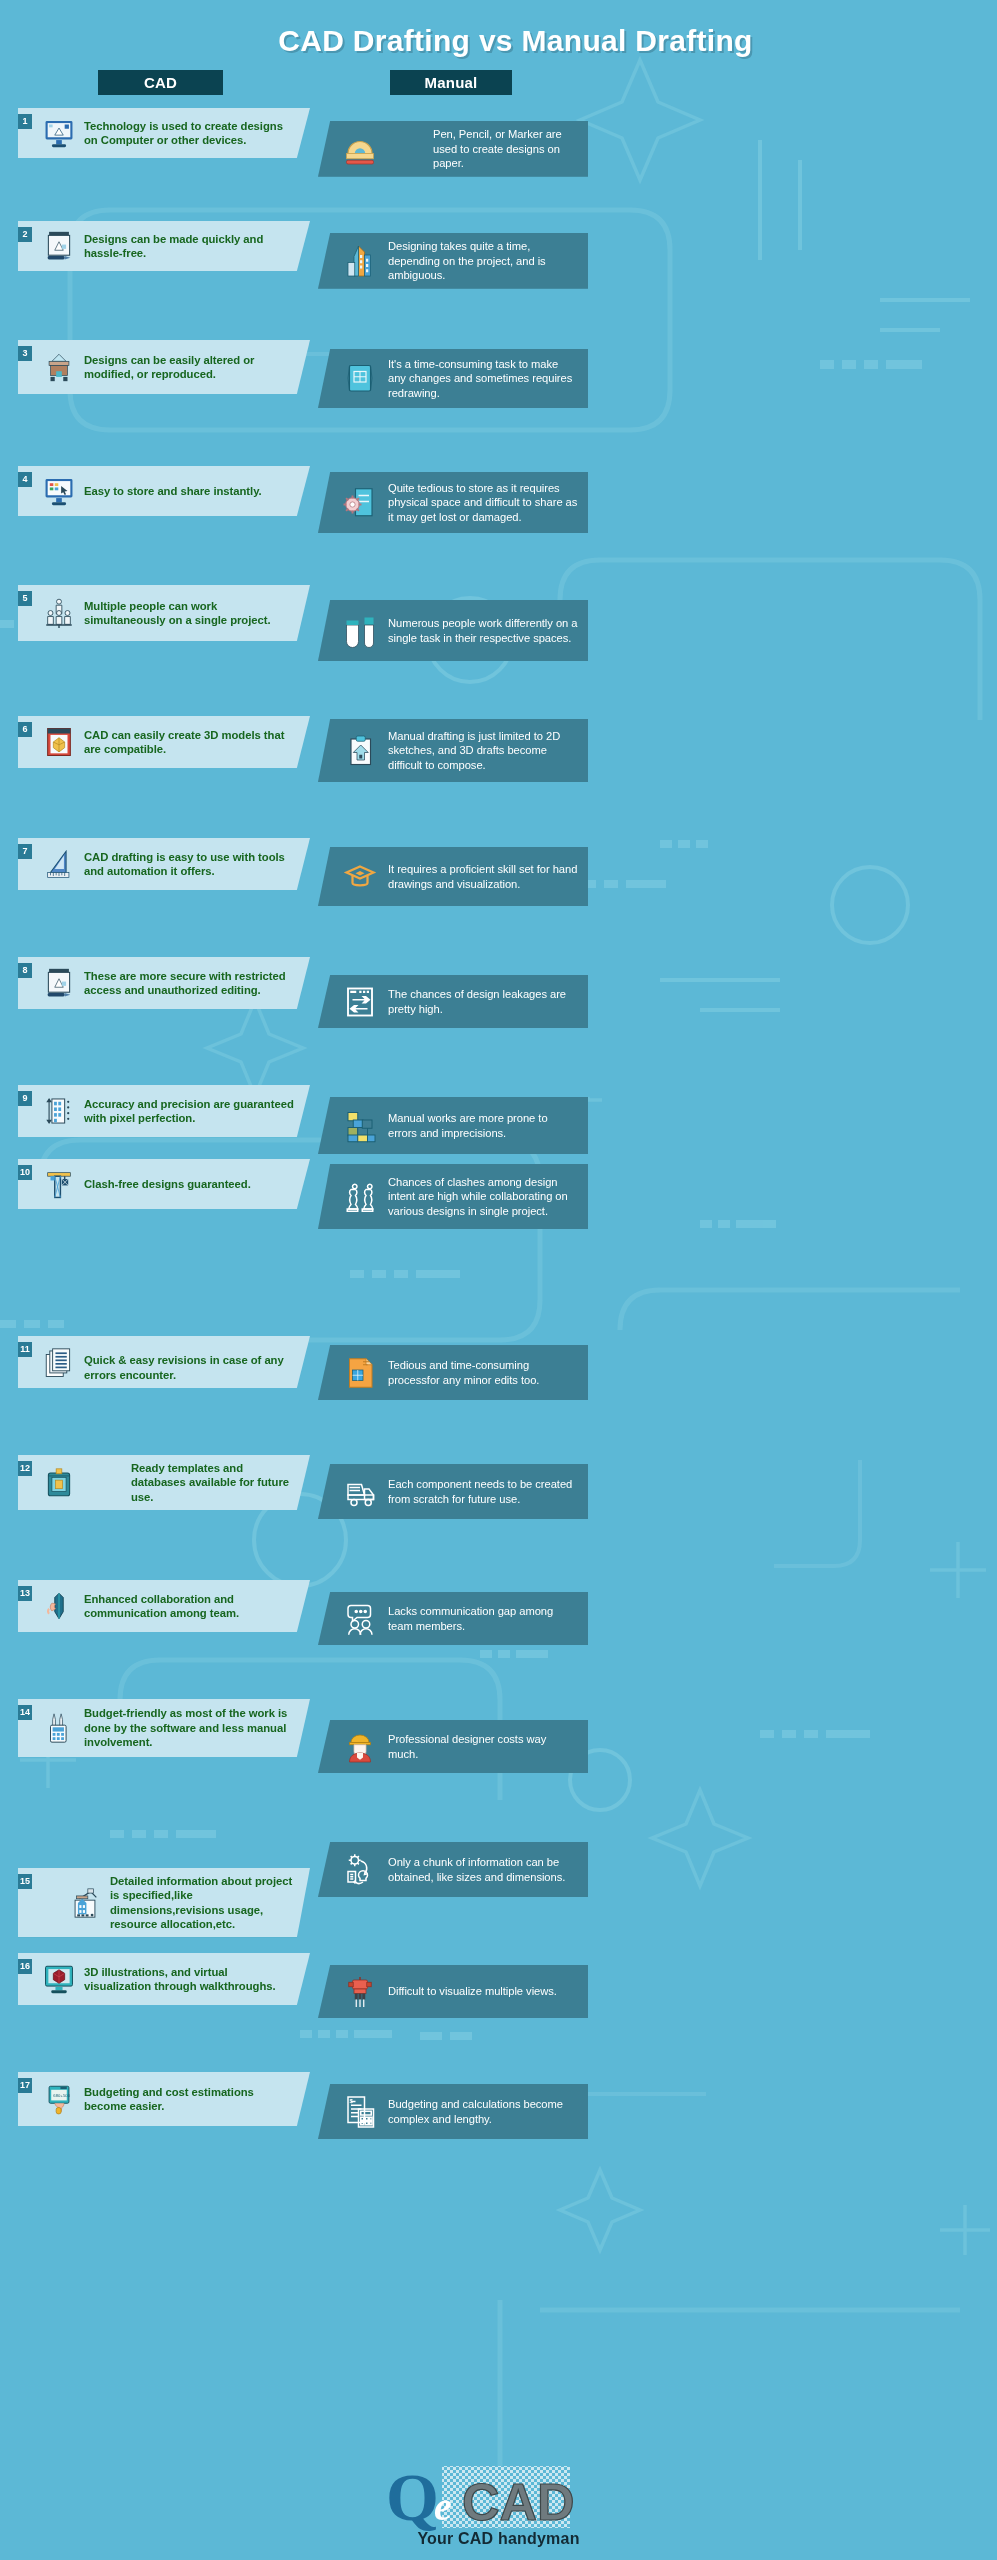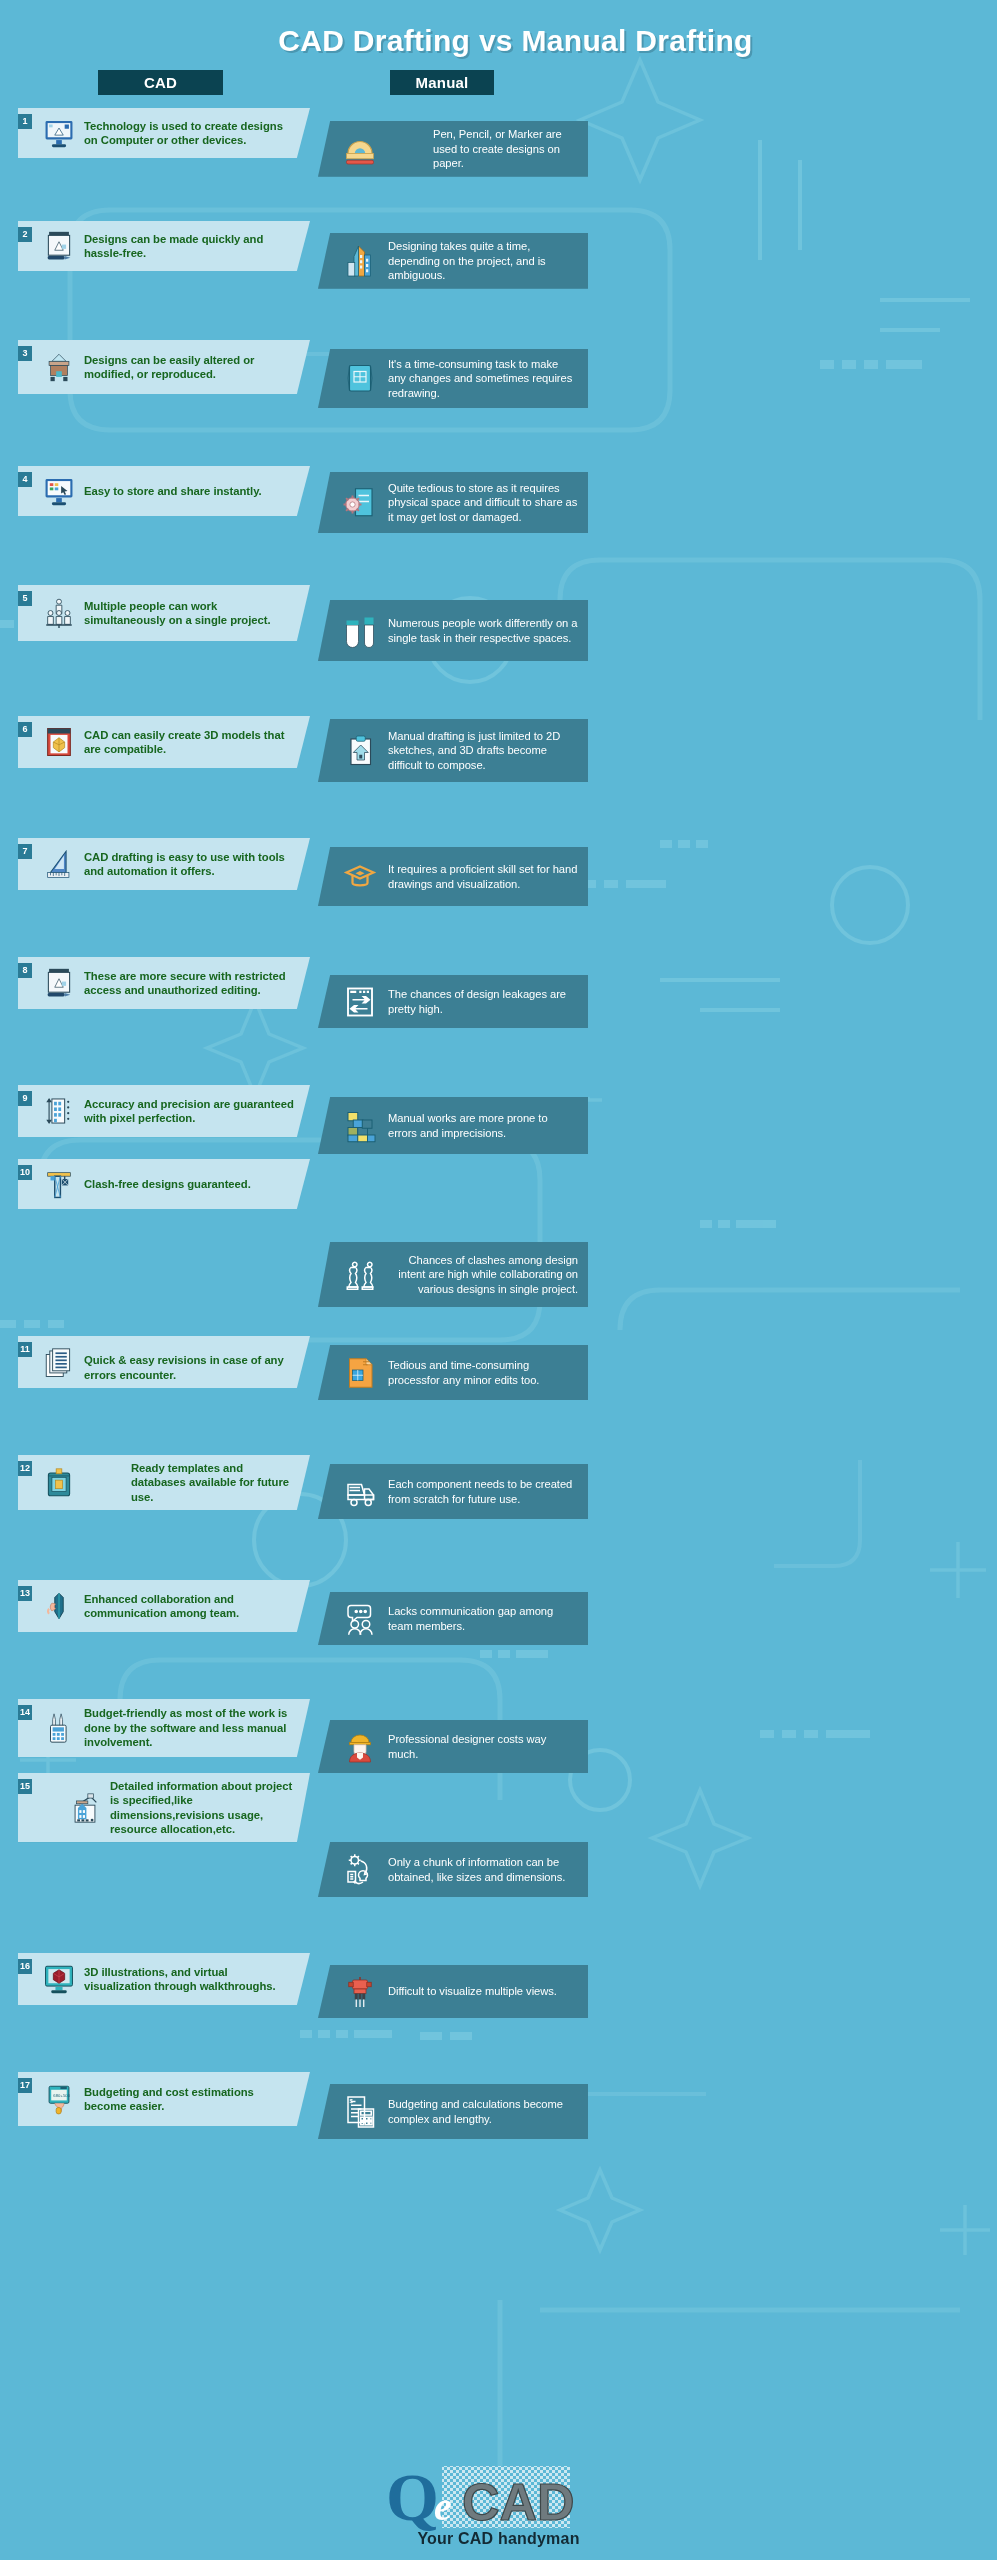--- a/index.html
+++ b/index.html
@@ -53,21 +53,21 @@
     background: #0b4351;
     color: #ffffff;
     font-size: 15px;
     font-weight: bold;
     display: flex;
     align-items: center;
     justify-content: center;
     letter-spacing: .2px;
   }
   #head-cad    { left: 98px;  top: 70px; width: 125px; }
-  #head-manual { left: 390px; top: 70px; width: 104px; }
+  #head-manual { left: 390px; top: 70px; width: 122px; }
 
   
   .row { position: absolute; left: 0; width: 997px; }
 
   
   .cad-card {
     position: absolute;
     left: 18px;
     width: 292px;
     background: #c5e4ef;
@@ -553,21 +553,21 @@
               <rect x="18" y="13" width="8" height="30" fill="none" stroke="#1d4e6e" stroke-width="2"></rect>
               <path d="M18 13l8 30M26 13l-8 30" stroke="#4aa3d8" stroke-width="1.2"></path>
               <rect x="12" y="13" width="6" height="6" fill="#4aa3d8"></rect>
               <rect x="28" y="17" width="9" height="9" fill="#1d4e6e"></rect>
               <path d="M28 17l9 9M37 17l-9 9" stroke="#eaf7fb"></path>
               <path d="M32 13v4" stroke="#2b4a5a" stroke-width="2"></path>
             </svg>
           </div>
           <div class="cad-text">Clash-free designs guaranteed.</div>
         </div>
-        <div class="man-card" style="top: 1242px; min-height: 65px; text-align: right;">
+        <div class="man-card" style="top: 1164px; min-height: 65px;">
           <div class="man-icon">
             <svg viewBox="0 0 48 48" width="36" height="36">
               <g fill="none" stroke="#ffffff" stroke-width="2">
                 <path d="M14 10a3 3 0 1 1 0 .1M12 14c-3 2-2 6 0 8-2 3-2 8 0 12-2 2-3 4-3 6h12c0-2-1-4-3-6 2-4 2-9 0-12 2-2 3-6 0-8z"></path>
                 <rect x="7" y="40" width="14" height="3"></rect>
                 <path d="M34 10a3 3 0 1 1 0 .1M32 14c-3 2-2 6 0 8-2 3-2 8 0 12-2 2-3 4-3 6h12c0-2-1-4-3-6 2-4 2-9 0-12 2-2 3-6 0-8z"></path>
                 <rect x="27" y="40" width="14" height="3"></rect>
               </g>
             </svg>
           </div>
@@ -695,21 +695,21 @@
               <rect x="10" y="18" width="28" height="3" fill="#f0b429" stroke="#b07f12"></rect>
               <path d="M16 21h16v9a8 8 0 0 1-16 0z" fill="#fdf4ec" stroke="#d8c0ad"></path>
               <path d="M10 44c0-8 6-12 14-12s14 4 14 12z" fill="#d94a3d" stroke="#9b3228"></path>
               <path d="M20 32h8v6l-4 3-4-3z" fill="#fdf4ec"></path>
             </svg>
           </div>
           <div class="man-text">Professional designer costs way much.</div>
         </div>
       </div>
       <div class="row">
-        <div class="cad-card" style="top: 1773px; min-height: 61px; padding-left: 36px;">
+        <div class="cad-card" style="top: 1868px; min-height: 61px; padding-left: 36px;">
           <div class="cad-num">15</div>
           <div class="cad-icon">
             <svg viewBox="0 0 48 48" width="34" height="34">
               <rect x="10" y="20" width="28" height="24" fill="#f7fbfd" stroke="#2b4a5a" stroke-width="1.3"></rect>
               <path d="M14 24l6-6 6 6v16H14z" fill="#4aa3d8"></path>
               <g fill="#f7fbfd">
                 <rect x="16" y="27" width="3" height="4"></rect>
                 <rect x="21" y="27" width="3" height="4"></rect>
                 <rect x="16" y="34" width="3" height="4"></rect>
                 <rect x="21" y="34" width="3" height="4"></rect>

